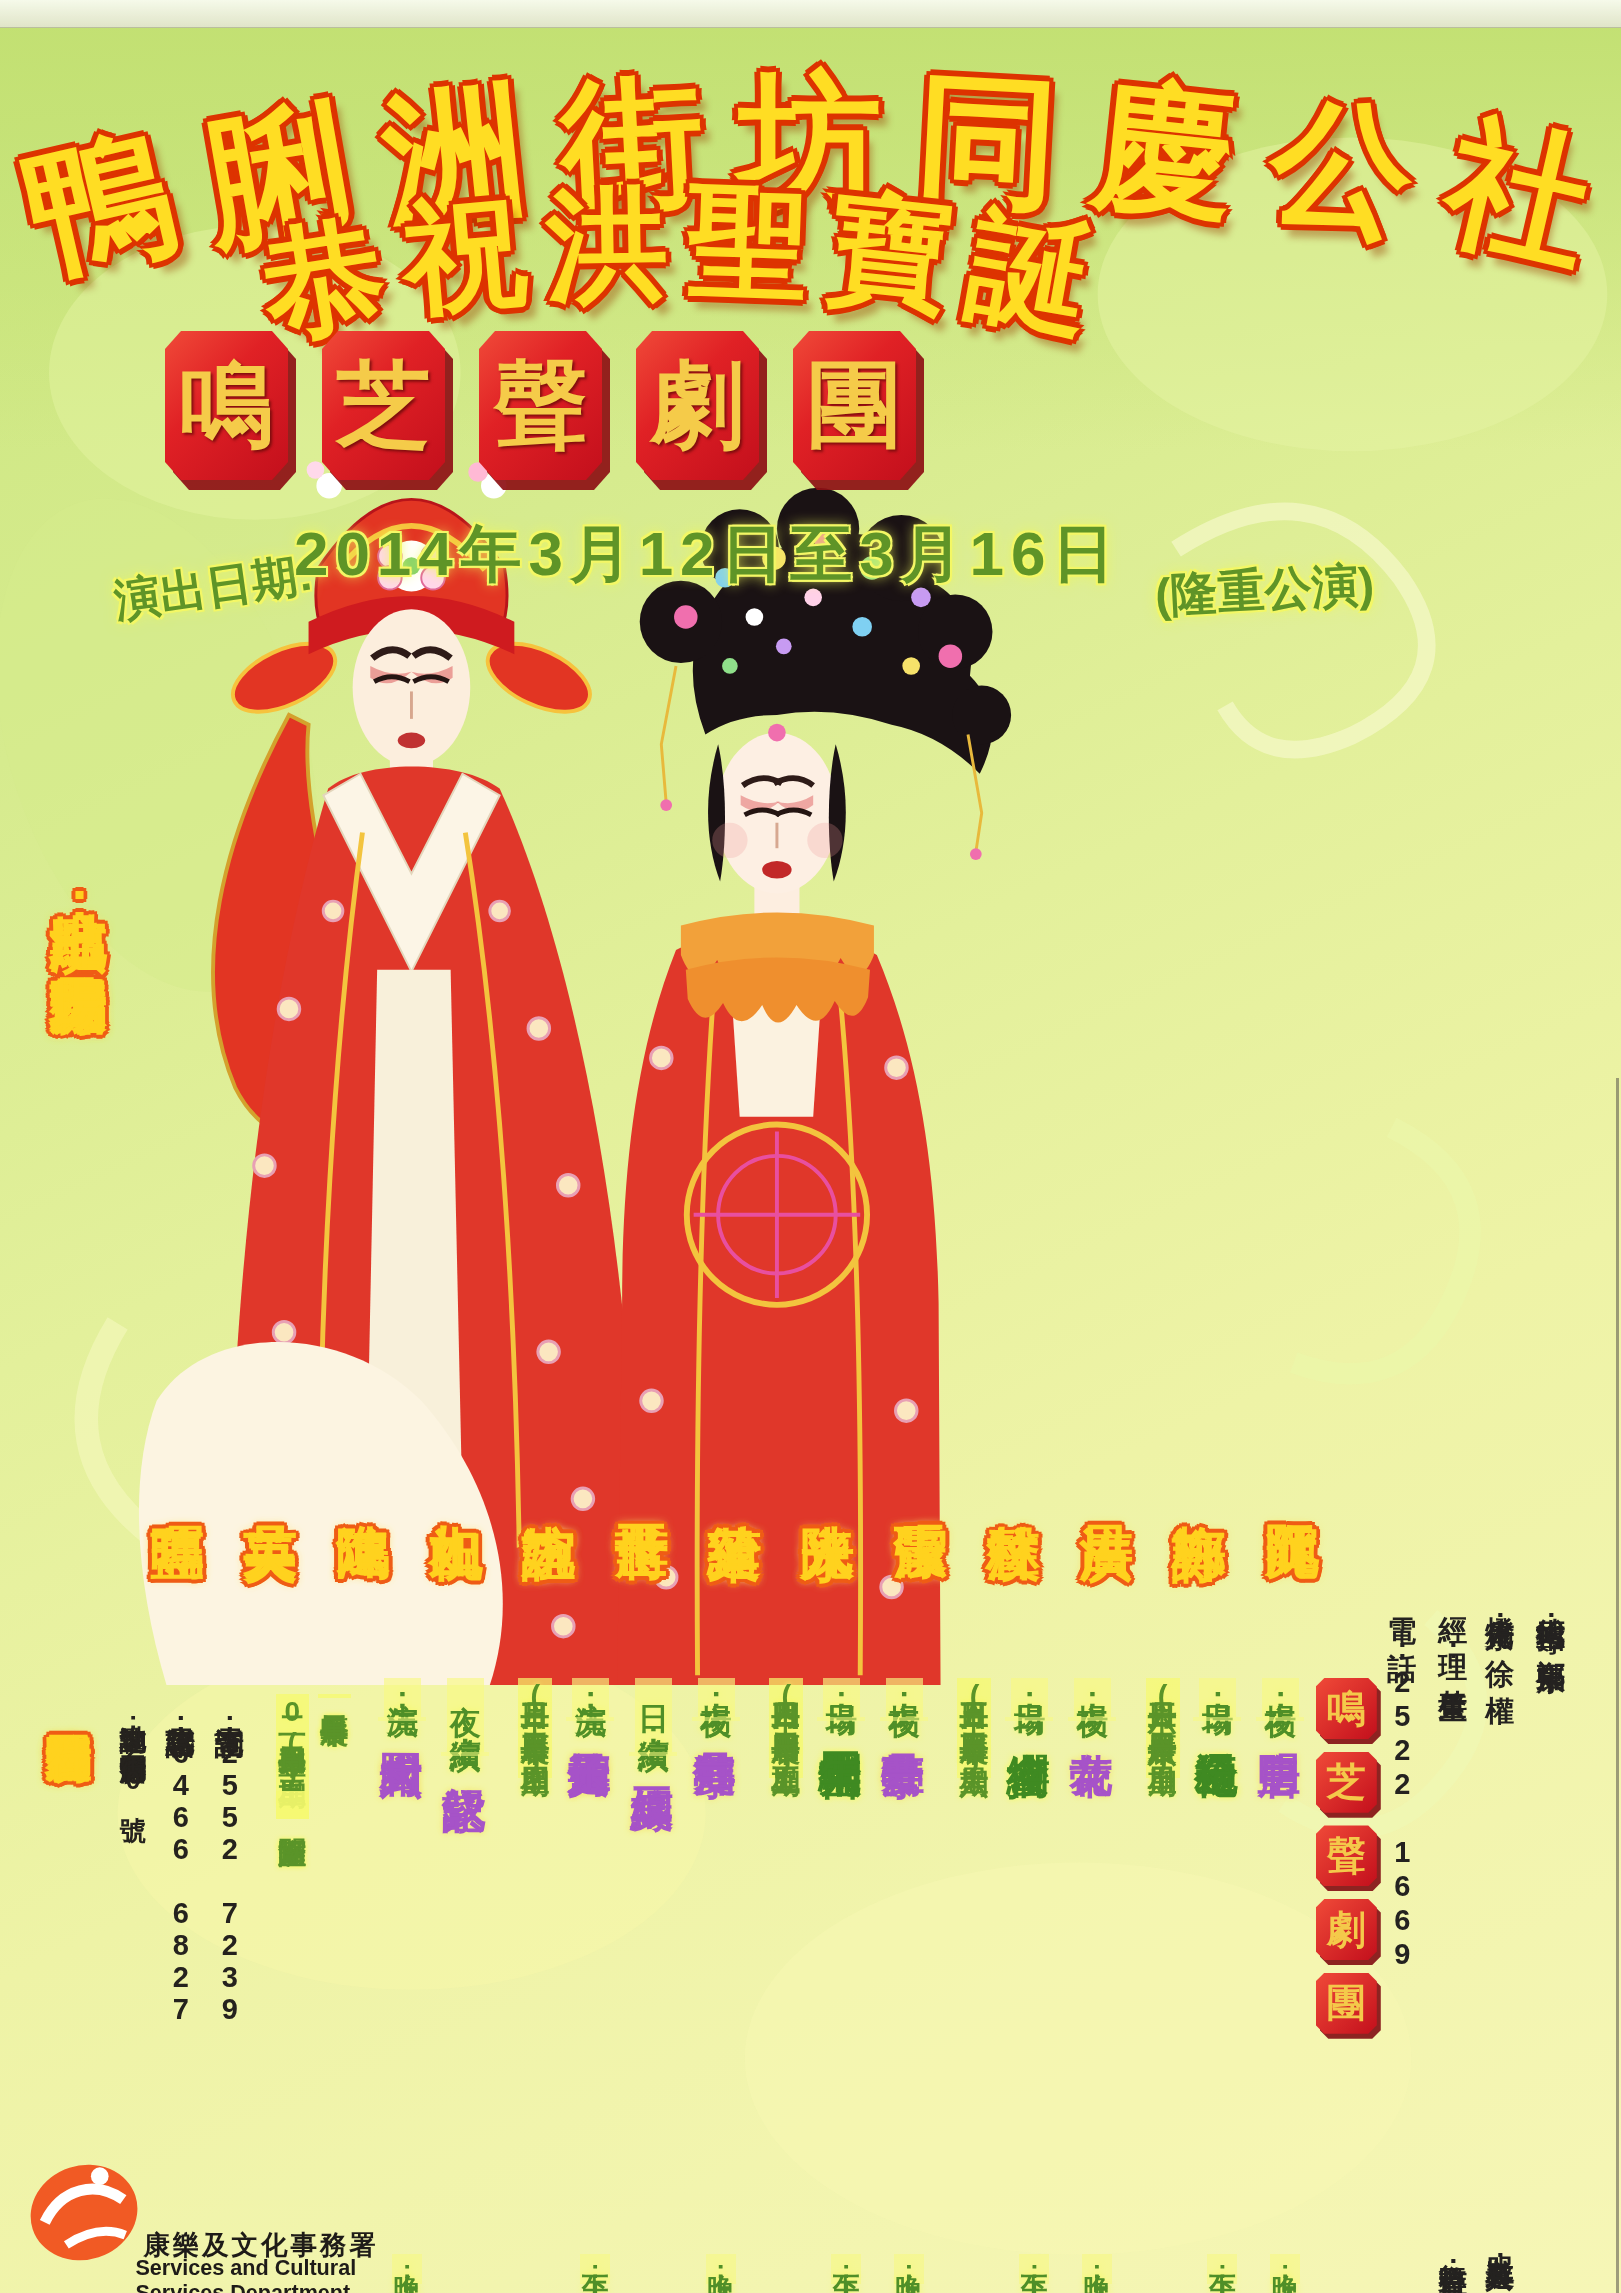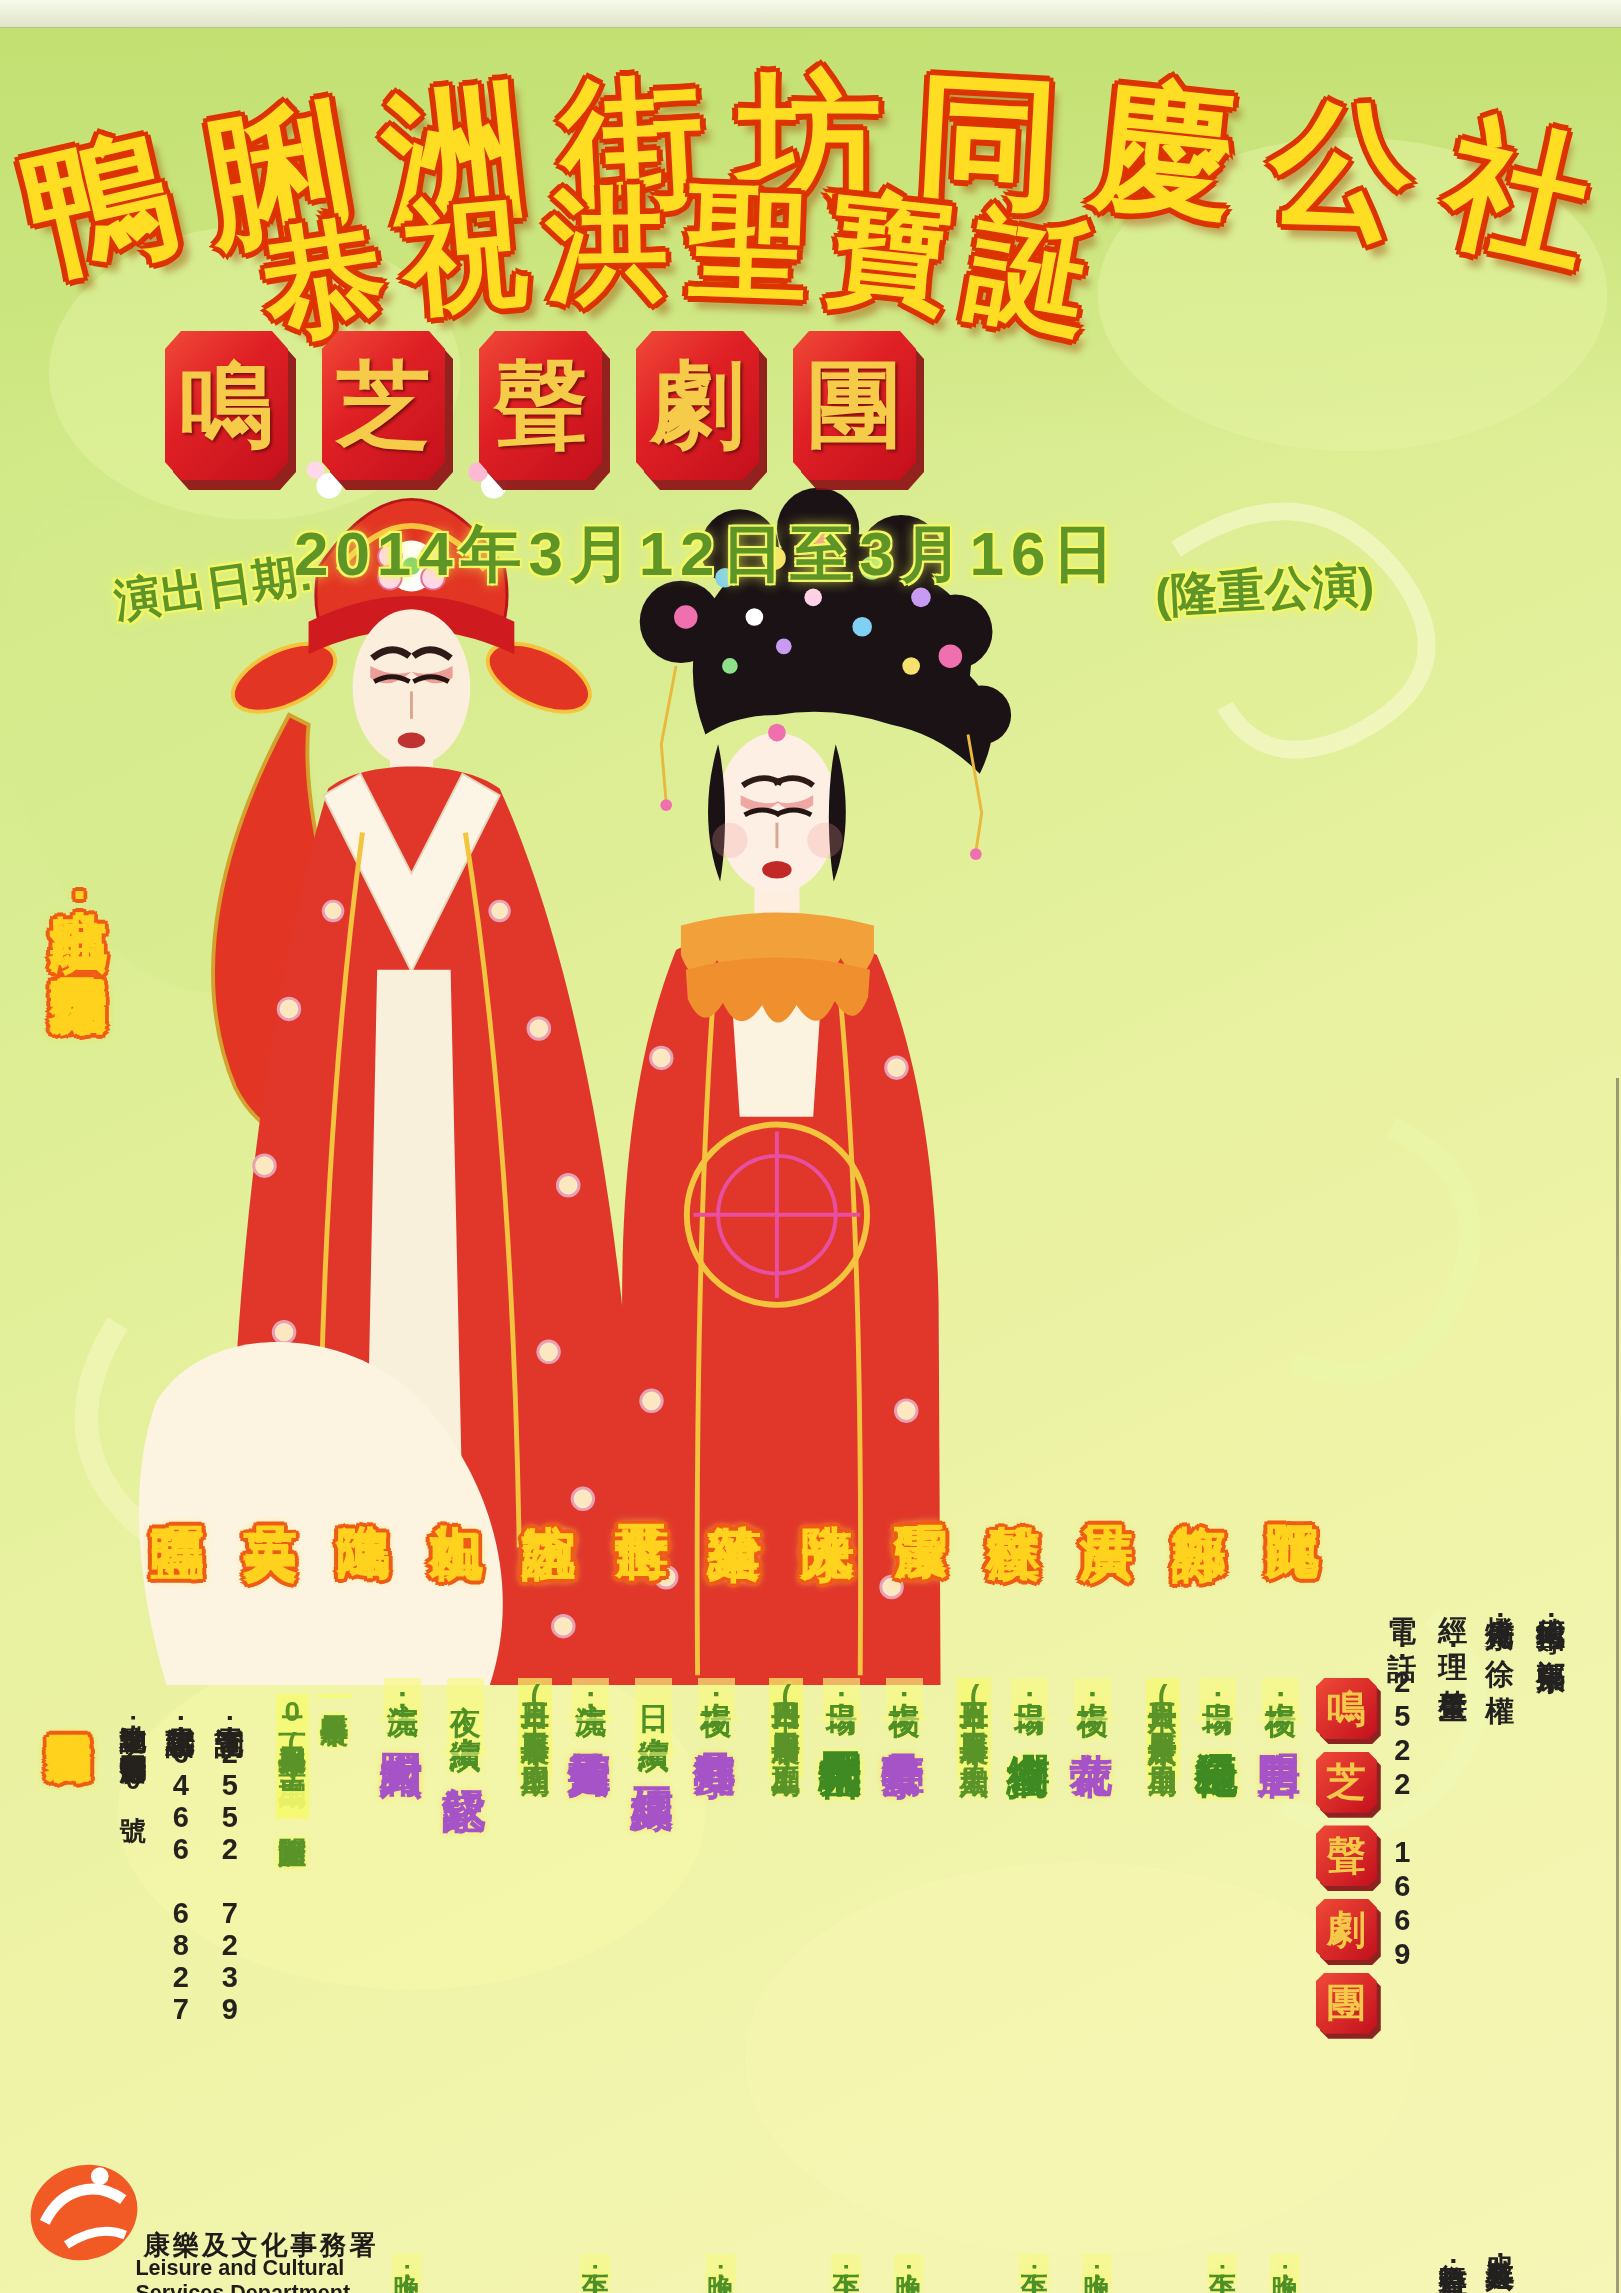--- a/index.html
+++ b/index.html
@@ -422,21 +422,21 @@
 
   <div class="lcsd">
     <svg class="lcsd-logo" width="118" height="162" viewBox="0 0 120 165">
       <ellipse cx="58" cy="85" rx="55" ry="48" fill="#f15a24" transform="rotate(-18 58 85)"></ellipse>
       <path d="M18,95 C35,60 70,52 98,72" stroke="#ffffff" stroke-width="11" fill="none"></path>
       <path d="M40,118 C60,105 80,100 100,108" stroke="#ffffff" stroke-width="9" fill="none"></path>
       <circle cx="74" cy="48" r="9" fill="#ffffff"></circle>
     </svg>
     <div class="lcsd-zh">康樂及文化事務署</div>
     <div class="lcsd-en">
-      <div>Leisure and Cultural</div>
+      <div>Services and Cultural</div>
       <div>Services Department</div>
     </div>
   </div>
 
   <div class="credits">
     <div class="cr cr1">
       <div class="vtop"><span class="crtxt">電 話:2522 1669</span></div>
     </div>
     <div class="cr cr2">
       <div class="vtop"><span class="crtxt">經 理:黃肇生</span></div>

